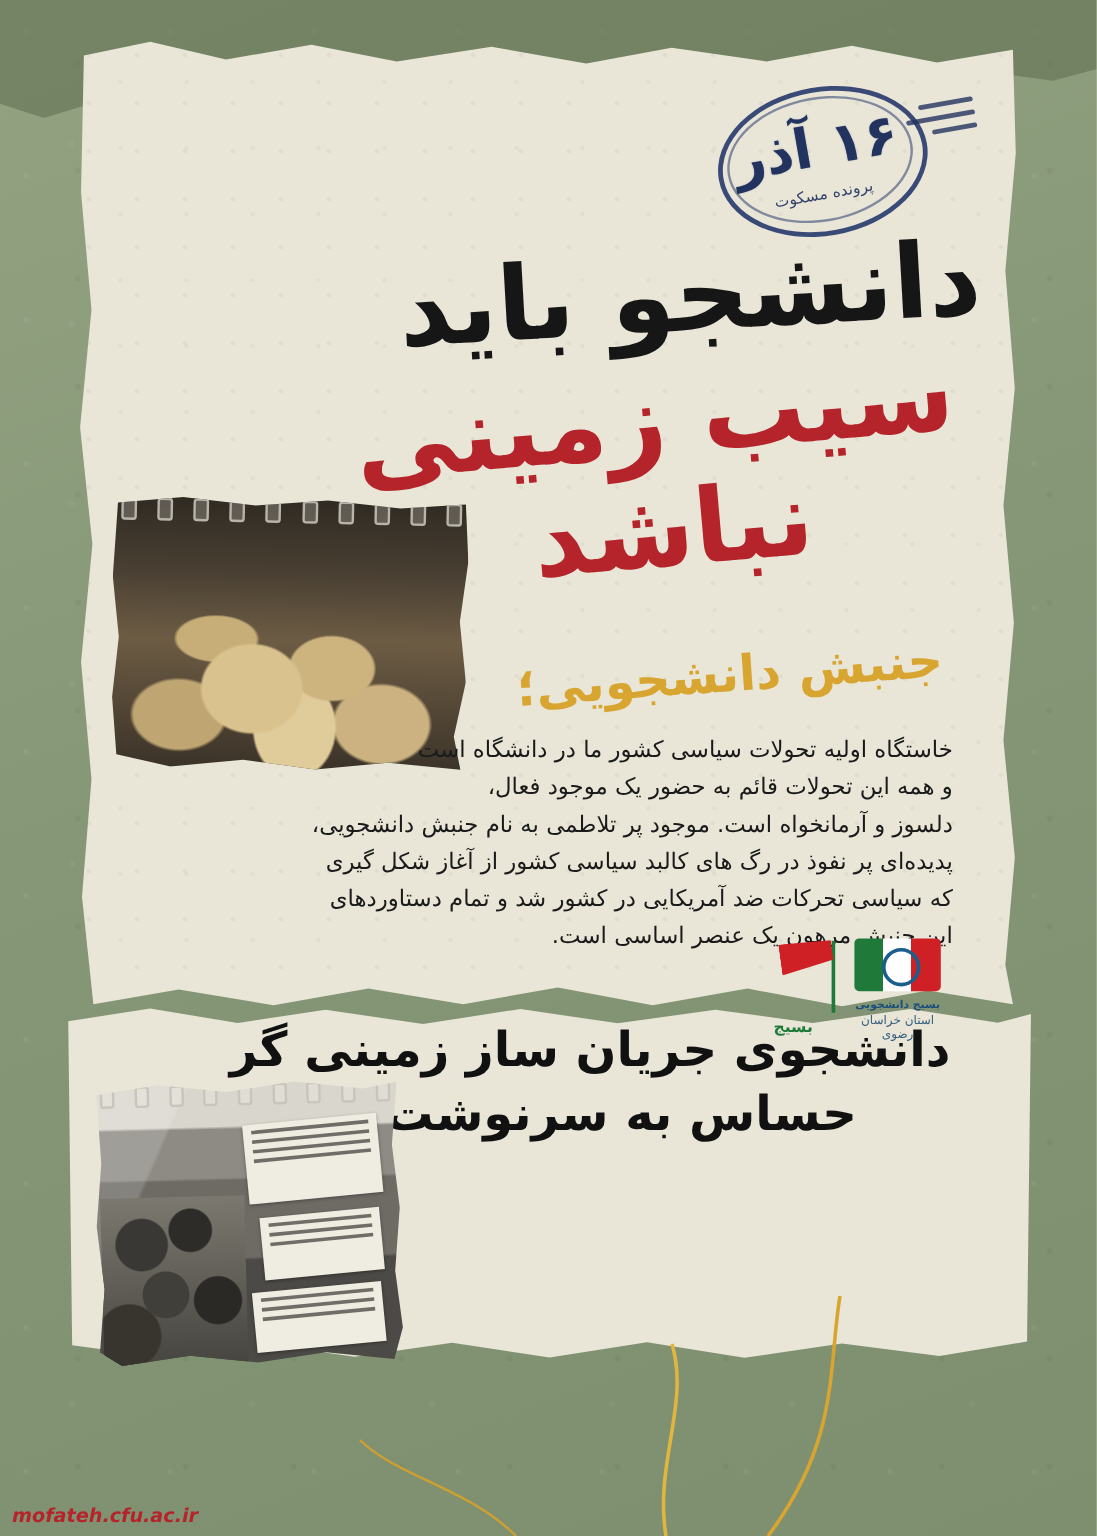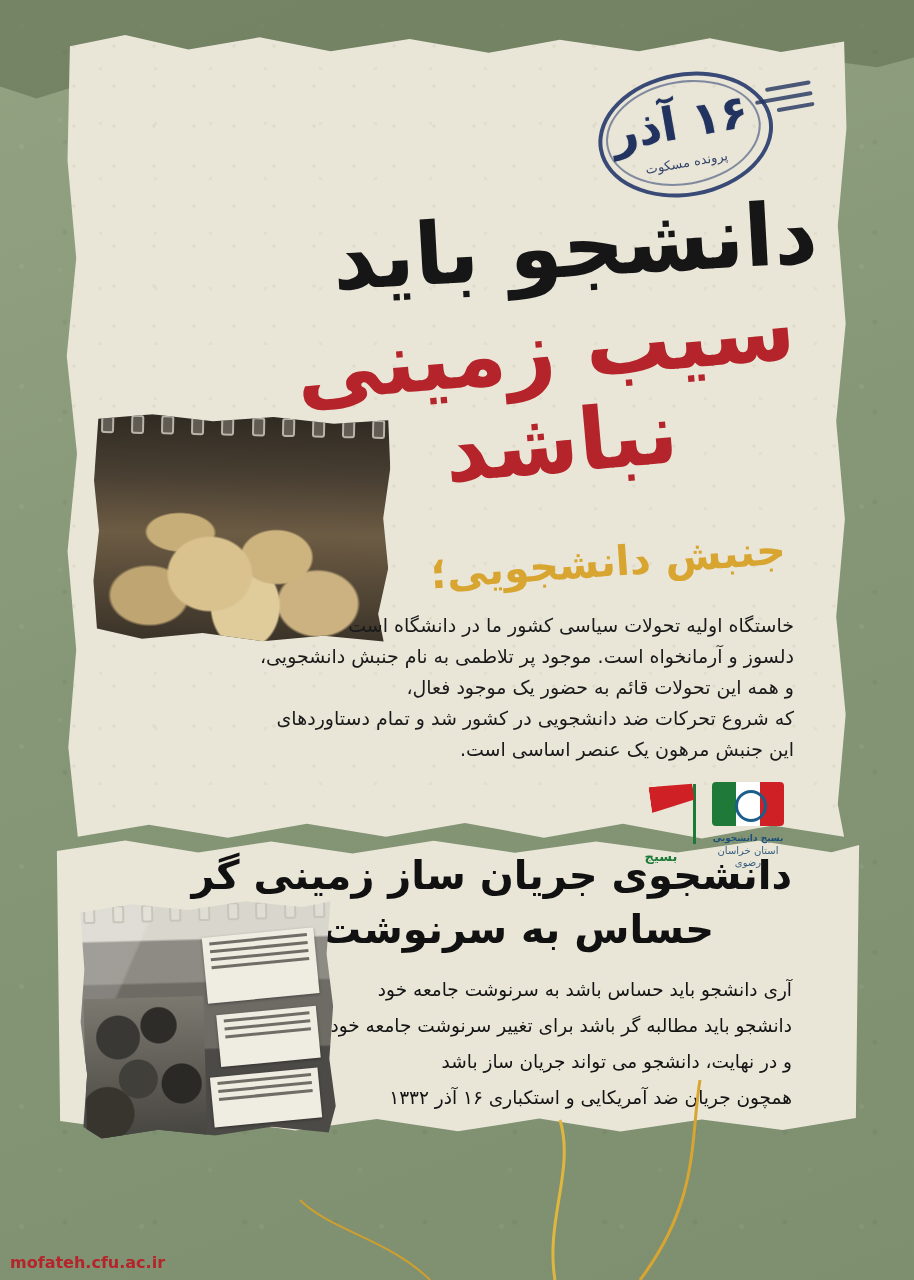--- a/index.html
+++ b/index.html
@@ -407,20 +407,21 @@
     pointer-events: none;
   }
 
   
   .footer-url {
     position: absolute;
     left: 10px;
     bottom: 8px;
     color: #b5242a;
     font-size: 16px;
+    font-style: italic;
     font-weight: bold;
     direction: ltr;
   }
 </style>
 </head>
 <body>
 
 <div class="poster">
 
   <div class="bg-green"></div>
@@ -459,47 +460,42 @@
         <i></i>
         <i></i>
         <i></i>
         <i></i>
     </div>
   </div>
 
   <div class="sec-title-1">جنبش دانشجویی؛</div>
   <div class="body-1">
     <p>خاستگاه اولیه تحولات سیاسی کشور ما در دانشگاه است</p>
+    <p>و همه این تحولات قائم به حضور یک موجود فعال،</p>
     <p>دلسوز و آرمانخواه است. موجود پر تلاطمی به نام جنبش دانشجویی،</p>
-    <p>و همه این تحولات قائم به حضور یک موجود فعال،</p>
-    <p>که شروع تحرکات ضد دانشجویی در کشور شد و تمام دستاوردهای</p>
+    <p>پدیده‌ای پر نفوذ در رگ های کالبد سیاسی کشور از آغاز شکل گیری</p>
+    <p>که سیاسی تحرکات ضد آمریکایی در کشور شد و تمام دستاوردهای</p>
     <p>این جنبش مرهون یک عنصر اساسی است.</p>
   </div>
 
   <div class="logos">
     <div class="logo-a">
       <div class="pole"></div>
       <div class="flag"></div>
       <div class="word">بسیج</div>
     </div>
     <div class="logo-b">
       <div class="mark"></div>
       <div class="l1">بسیج دانشجویی</div>
       <div class="l2">استان خراسان رضوی</div>
     </div>
   </div>
 
   <div class="sec-title-2a">دانشجوی جریان ساز زمینی گر</div>
   <div class="sec-title-2b">حساس به سرنوشت کشور</div>
-  <div class="body-2">
-    <p>آری دانشجو باید حساس باشد به سرنوشت جامعه خود</p>
-    <p>دانشجو باید مطالبه گر باشد برای تغییر سرنوشت جامعه خود</p>
-    <p>و در نهایت، دانشجو می تواند جریان ساز باشد</p>
-    <p>همچون جریان ضد آمریکایی و استکباری ۱۶ آذر ۱۳۳۲</p>
-  </div>
 
   <div class="photo-bw">
     <div class="spiral">
       <i></i>
         <i></i>
         <i></i>
         <i></i>
         <i></i>
         <i></i>
         <i></i>

